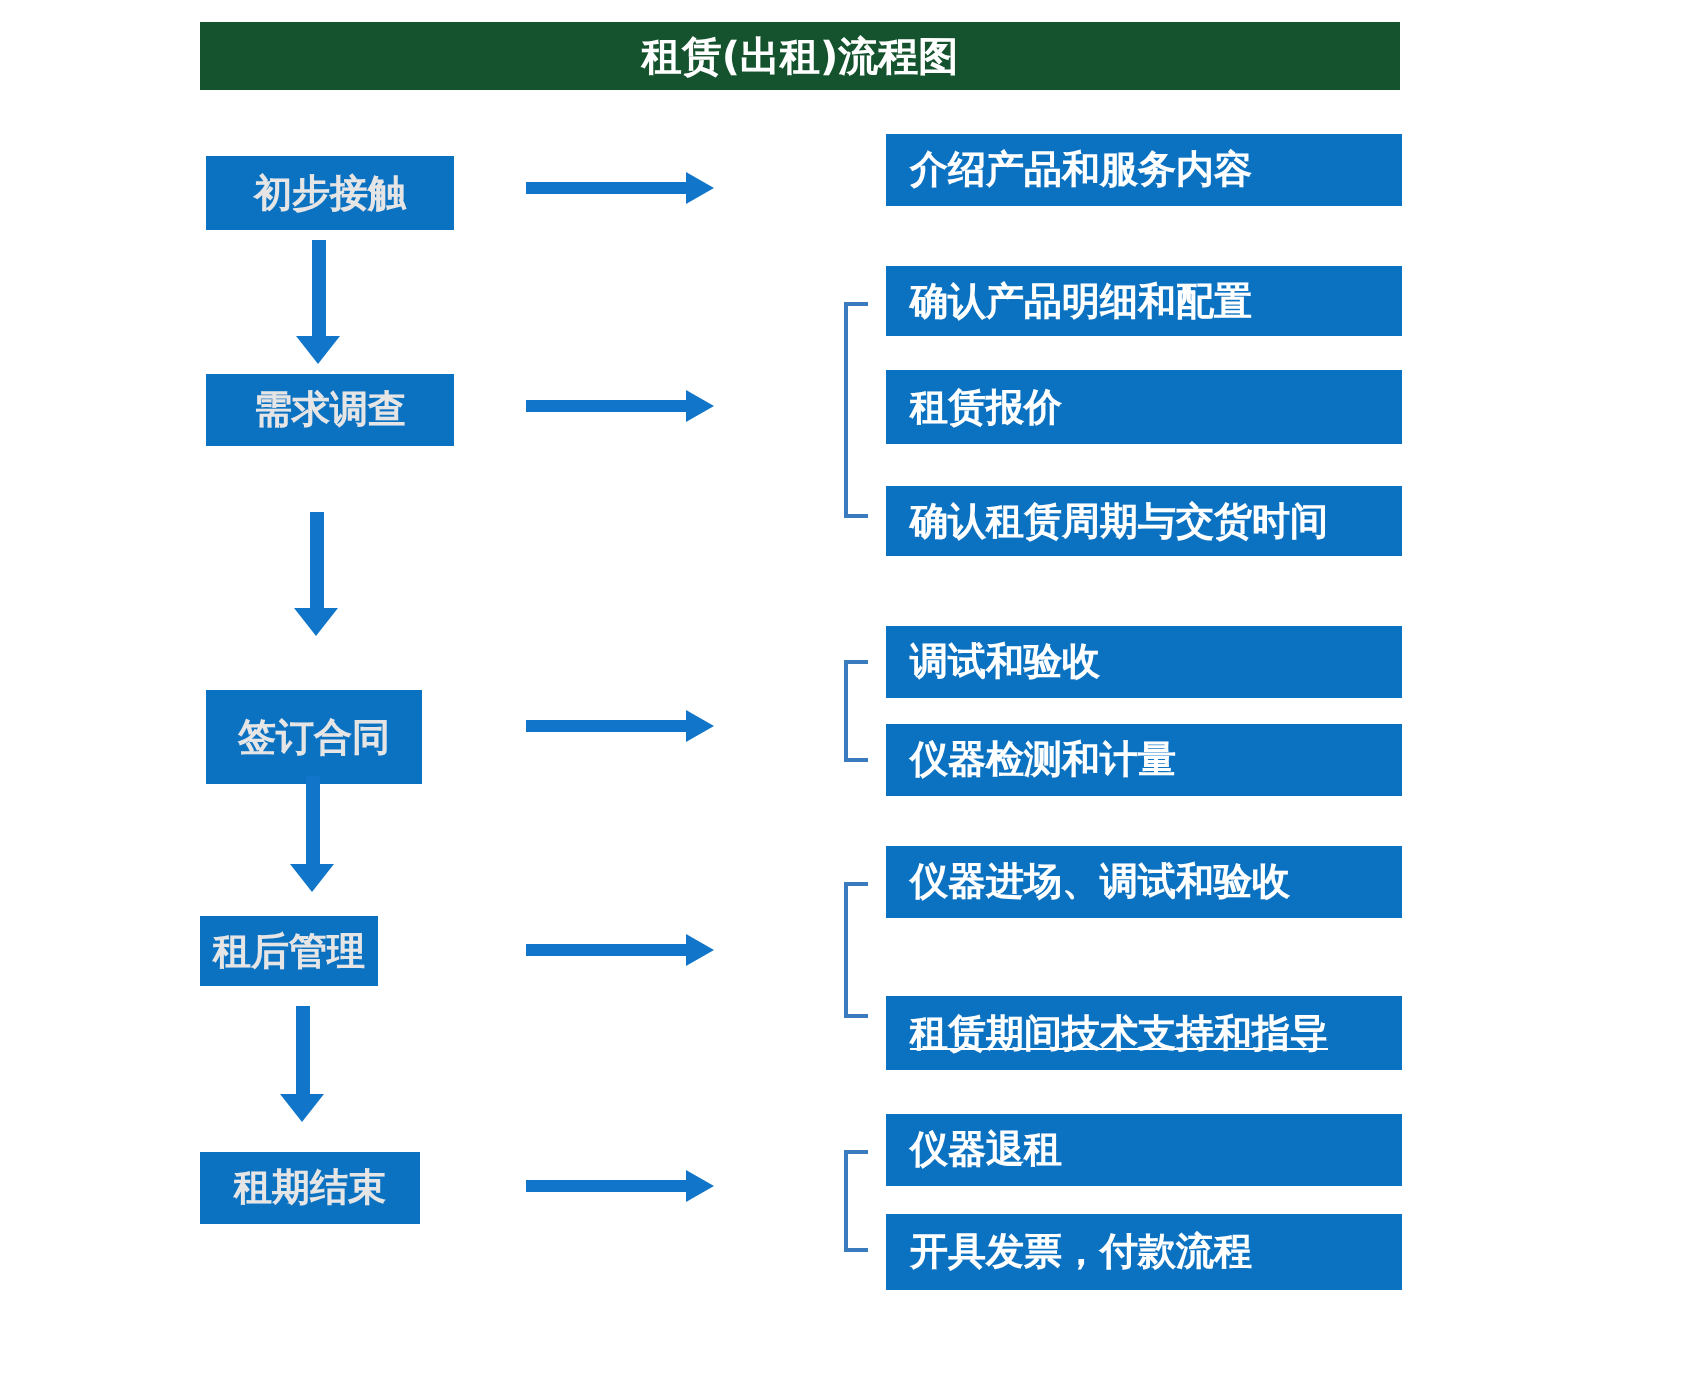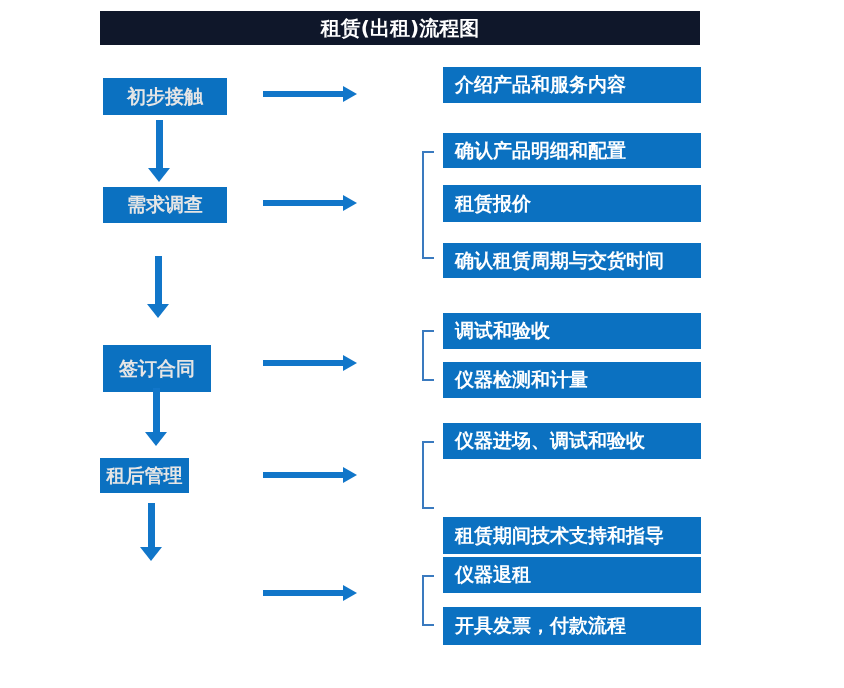--- a/index.html
+++ b/index.html
@@ -7,21 +7,21 @@
     position: relative;
     width: 844px;
     height: 688px;
     background: #ffffff;
     font-family: "DejaVu Sans", "Liberation Sans", sans-serif;
     overflow: hidden;
   }
   .banner {
     position: absolute;
     left: 100px; top: 11px; width: 600px; height: 34px;
-    background: #0f172a;
+    background: #14532d;
     color: #ffffff;
     font-weight: bold;
     font-size: 20px;
     line-height: 34px;
     text-align: center;
   }
   .stepbox {
     position: absolute;
     background: #0b71c1;
     color: #e5e5e5;
@@ -92,20 +92,23 @@
   </div>
   <div class="stepbox" style="left:103px; top:187px; width:124px; height:36px;">
     <span>需求调查</span>
   </div>
   <div class="stepbox" style="left:103px; top:345px; width:108px; height:47px;">
     <span>签订合同</span>
   </div>
   <div class="stepbox" style="left:100px; top:458px; width:89px; height:35px;">
     <span>租后管理</span>
   </div>
+  <div class="stepbox" style="left:100px; top:576px; width:110px; height:36px;">
+    <span>租期结束</span>
+  </div>
 
   <div class="detailbox" style="top:67px;  height:36px;">
     <span>介绍产品和服务内容</span>
   </div>
   <div class="detailbox" style="top:133px; height:35px;">
     <span>确认产品明细和配置</span>
   </div>
   <div class="detailbox" style="top:185px; height:37px;">
     <span>租赁报价</span>
   </div>
@@ -114,21 +117,21 @@
   </div>
   <div class="detailbox" style="top:313px; height:36px;">
     <span>调试和验收</span>
   </div>
   <div class="detailbox" style="top:362px; height:36px;">
     <span>仪器检测和计量</span>
   </div>
   <div class="detailbox" style="top:423px; height:36px;">
     <span>仪器进场、调试和验收</span>
   </div>
-  <div class="detailbox" style="top:517px; height:37px;">
+  <div class="detailbox" style="top:498px; height:37px;text-decoration:underline;">
     <span>租赁期间技术支持和指导</span>
   </div>
   <div class="detailbox" style="top:557px; height:36px;">
     <span>仪器退租</span>
   </div>
   <div class="detailbox" style="top:607px; height:38px;">
     <span>开具发票，付款流程</span>
   </div>
 
   <div class="arrow-right" style="top:86px;">

